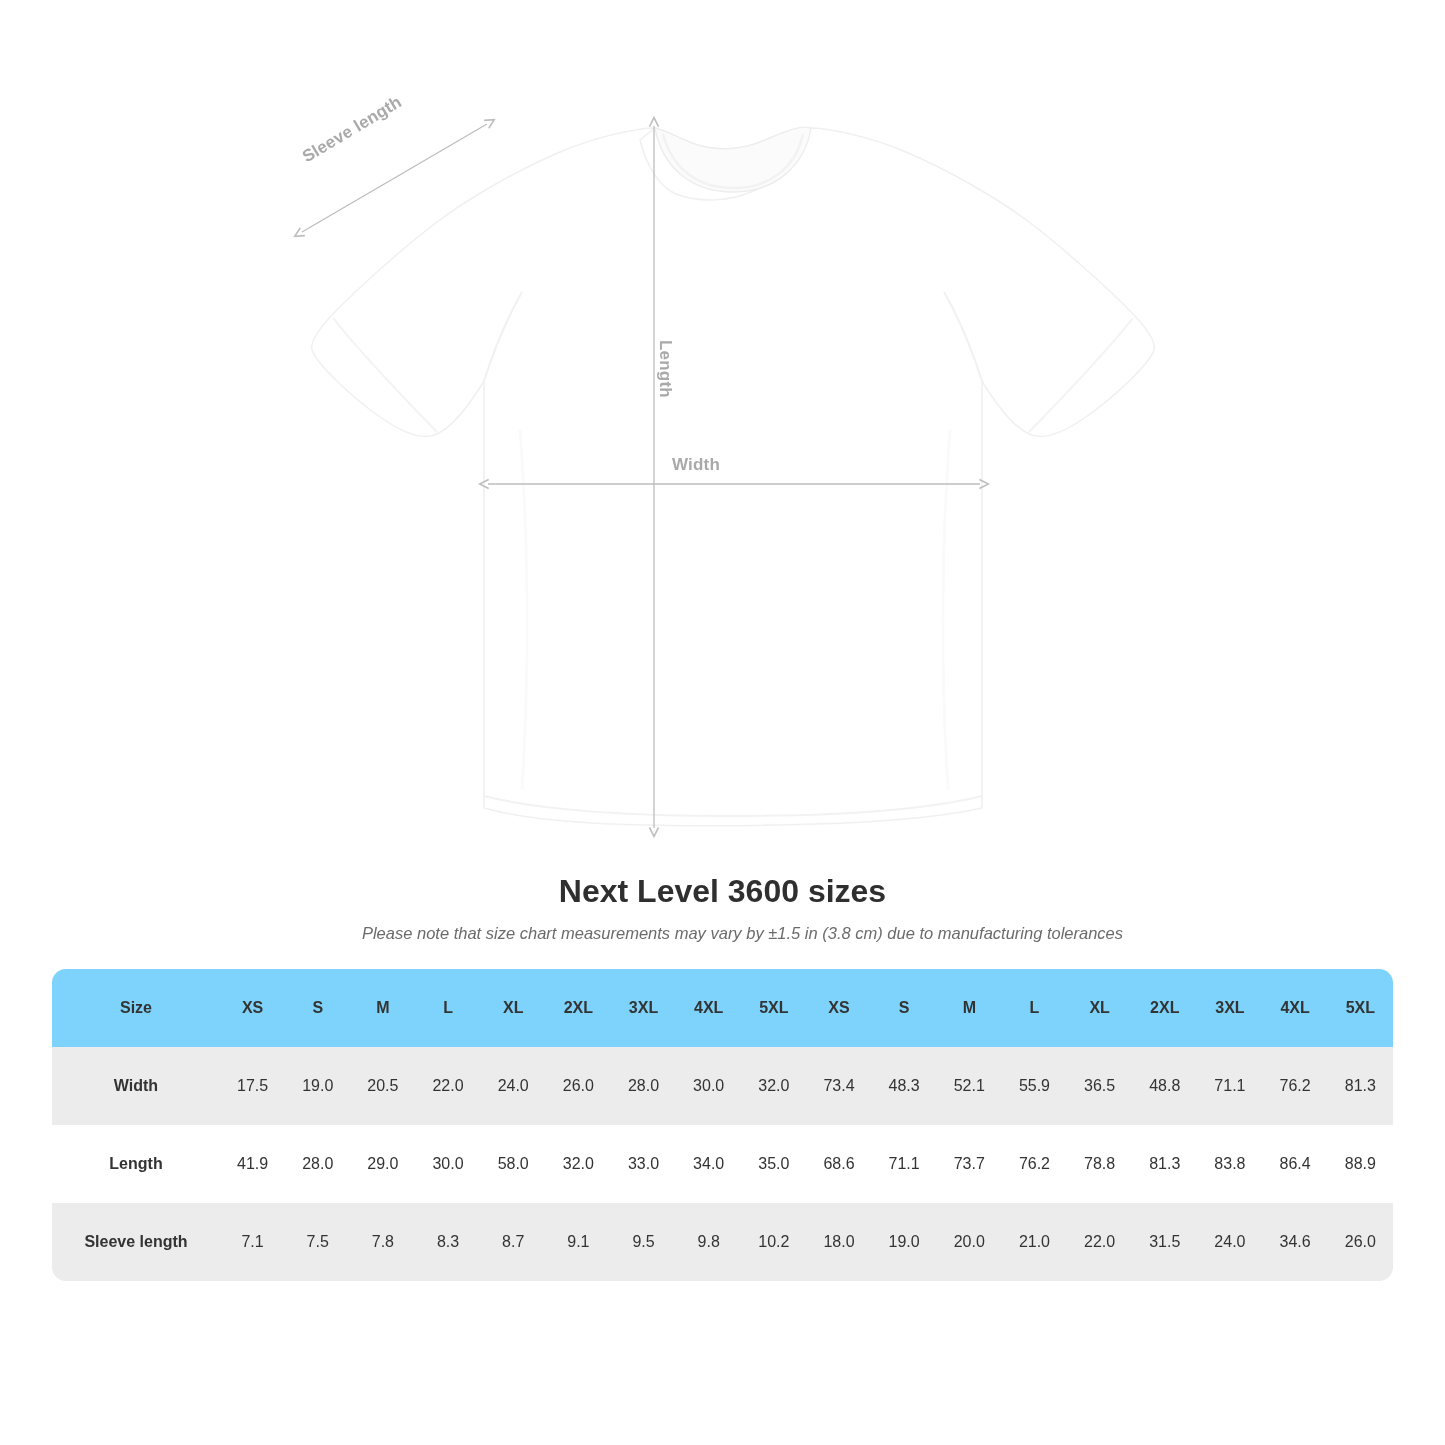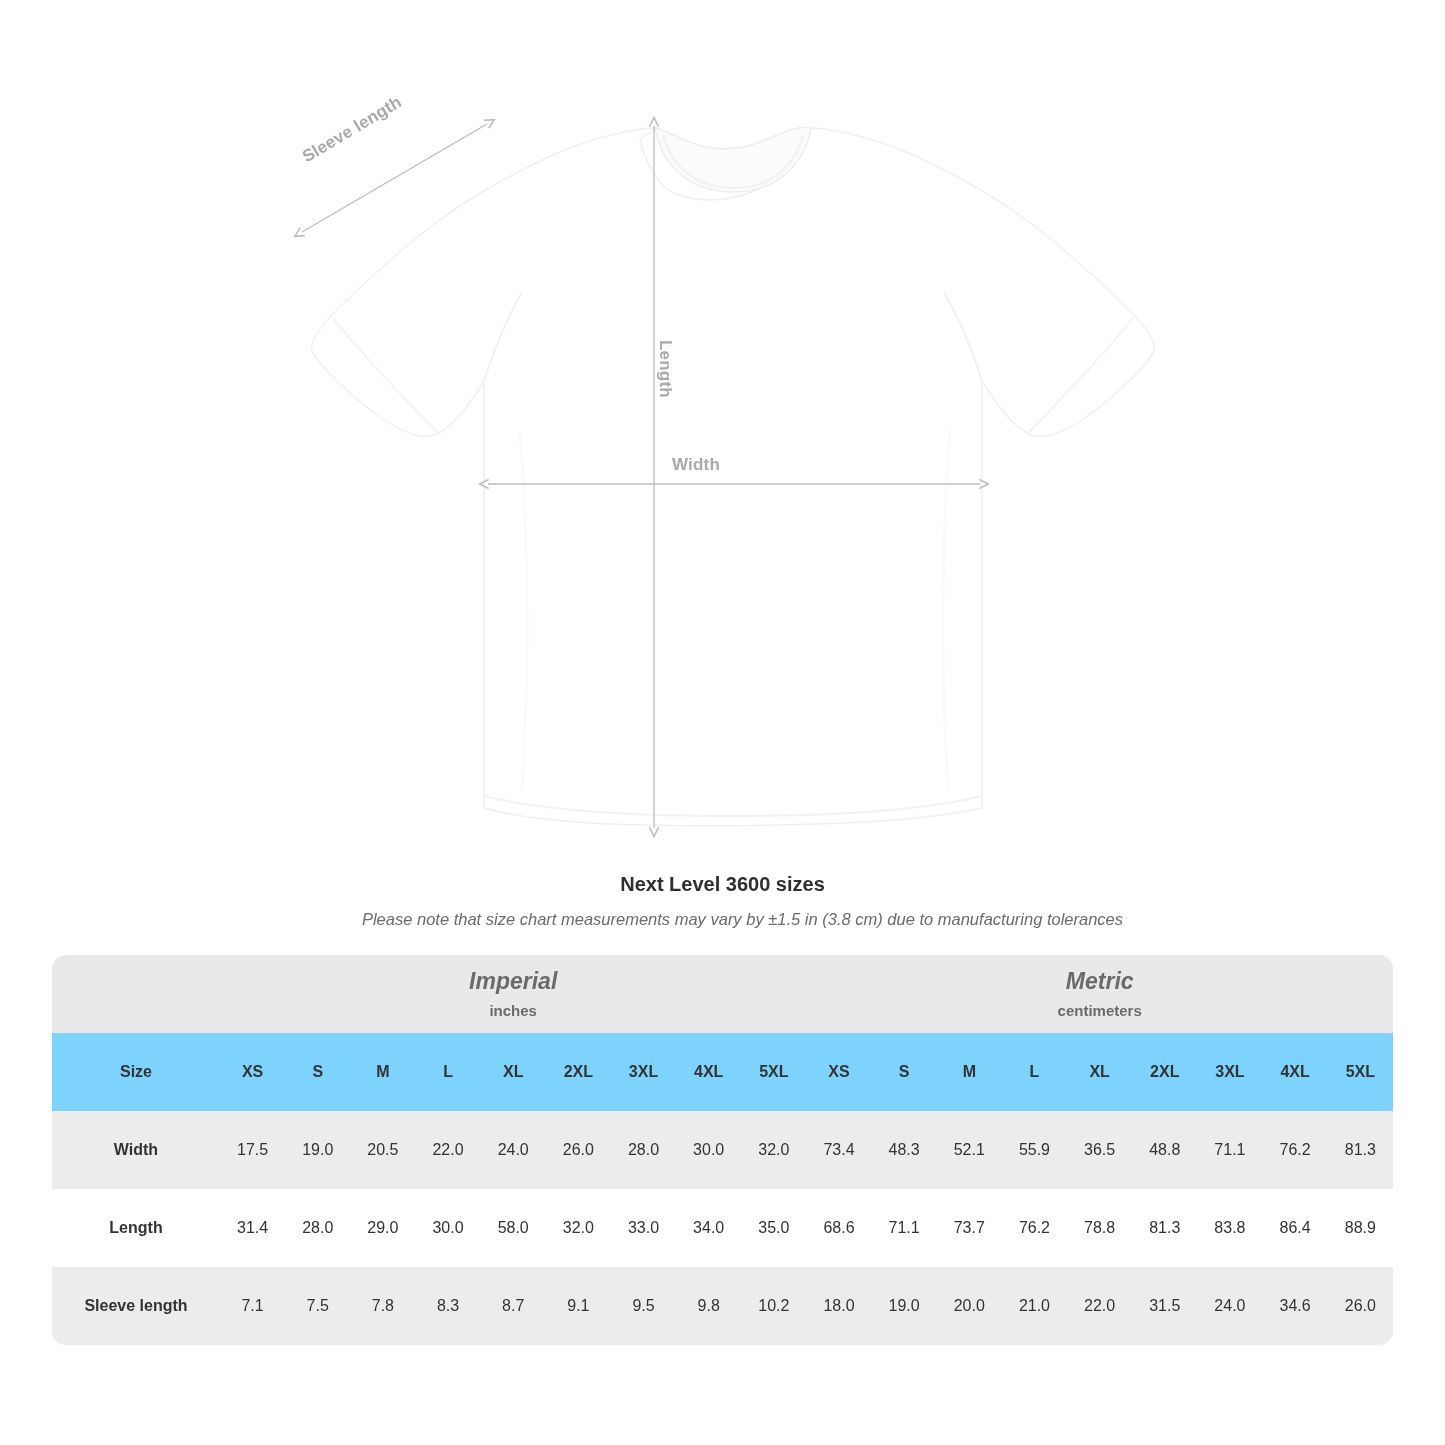--- a/index.html
+++ b/index.html
@@ -57,21 +57,21 @@
     left: 672px;
     top: 455px;
   }
 
   
   .title-block {
     text-align: center;
     margin-top: 18px;
   }
   .chart-title {
-    font-size: 20px;
+    font-size: 32px;
     font-weight: bold;
     color: #2f2f2f;
     margin: 7px;
   }
   .chart-note {
     font-size: 16.5px;
     font-style: italic;
     color: #6b6b6b;
     margin: 14px 0 0 0;
     padding-left: 40px;
@@ -220,31 +220,20 @@
     <p class="chart-note">Please note that size chart measurements may vary by ±1.5 in (3.8 cm) due to manufacturing tolerances</p>
   </div>
 
   <div class="table-wrap">
     <table class="size-table">
       <colgroup>
         <col class="col-first">
         <col span="18">
       </colgroup>
       <thead>
-        <tr class="sys-row">
-          <th></th>
-          <th colspan="9">
-            <span class="sys-name">Imperial</span>
-            <span class="sys-unit">inches</span>
-          </th>
-          <th colspan="9">
-            <span class="sys-name">Metric</span>
-            <span class="sys-unit">centimeters</span>
-          </th>
-        </tr>
         <tr class="size-row">
           <th>Size</th>
           <th>XS</th>
           <th>S</th>
           <th>M</th>
           <th>L</th>
           <th>XL</th>
           <th>2XL</th>
           <th>3XL</th>
           <th>4XL</th>
@@ -277,21 +266,21 @@
           <td>52.1</td>
           <td>55.9</td>
           <td>36.5</td>
           <td>48.8</td>
           <td>71.1</td>
           <td>76.2</td>
           <td>81.3</td>
         </tr>
         <tr class="row-plain">
           <th class="row-label">Length</th>
-          <td>31.4</td>
+          <td>41.9</td>
           <td>28.0</td>
           <td>29.0</td>
           <td>30.0</td>
           <td>58.0</td>
           <td>32.0</td>
           <td>33.0</td>
           <td>34.0</td>
           <td>35.0</td>
           <td>68.6</td>
           <td>71.1</td>

